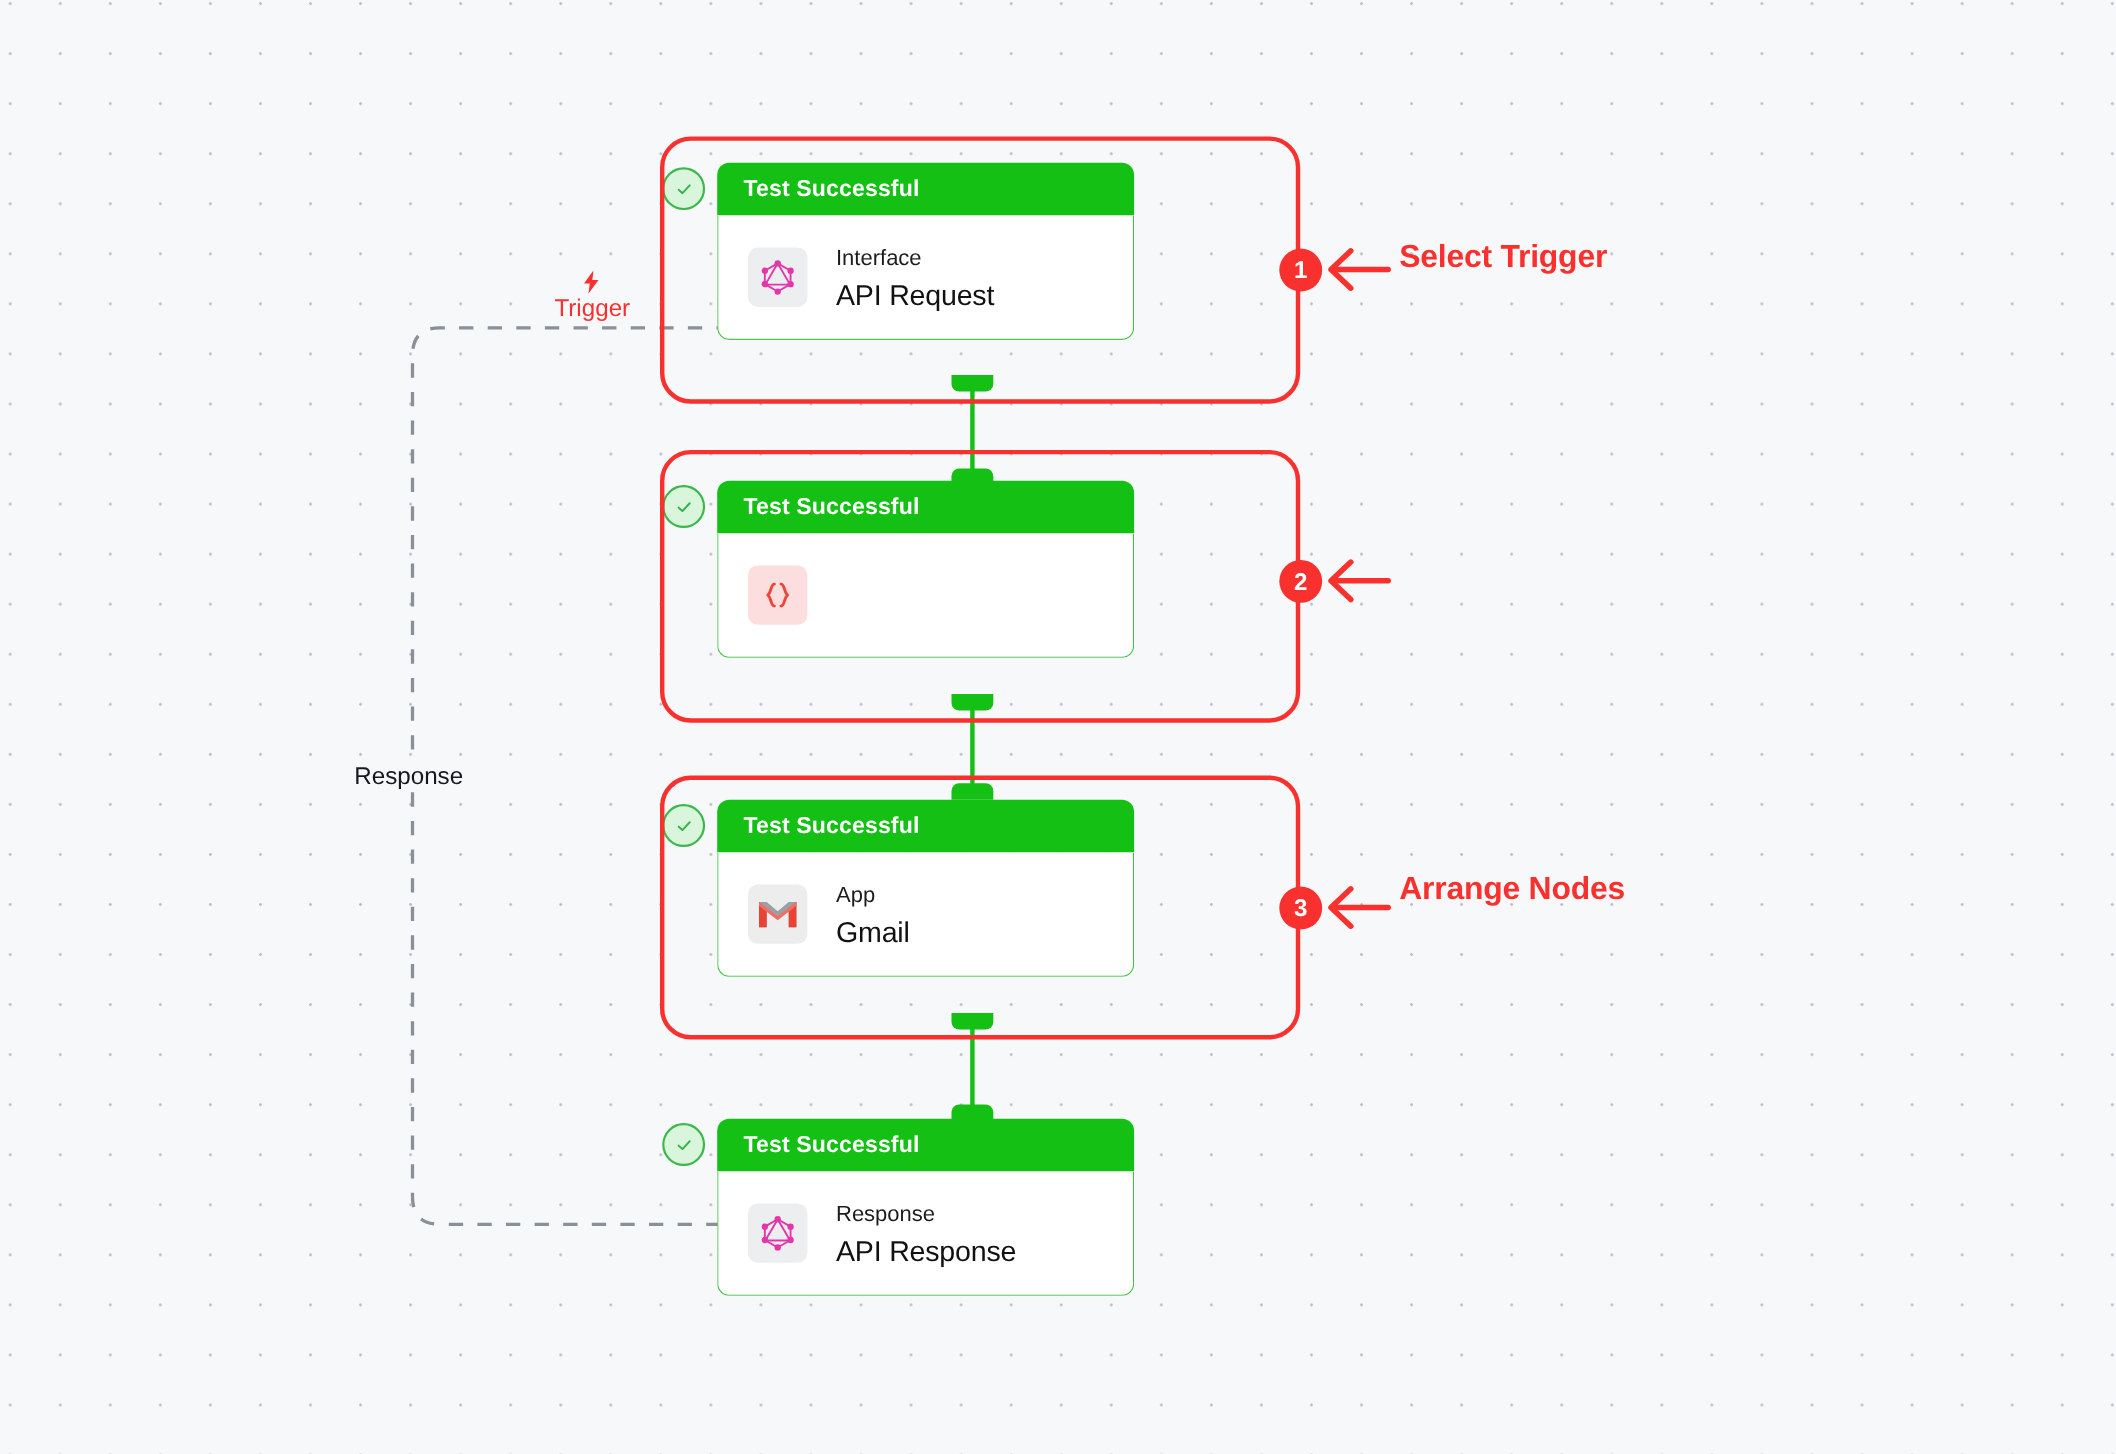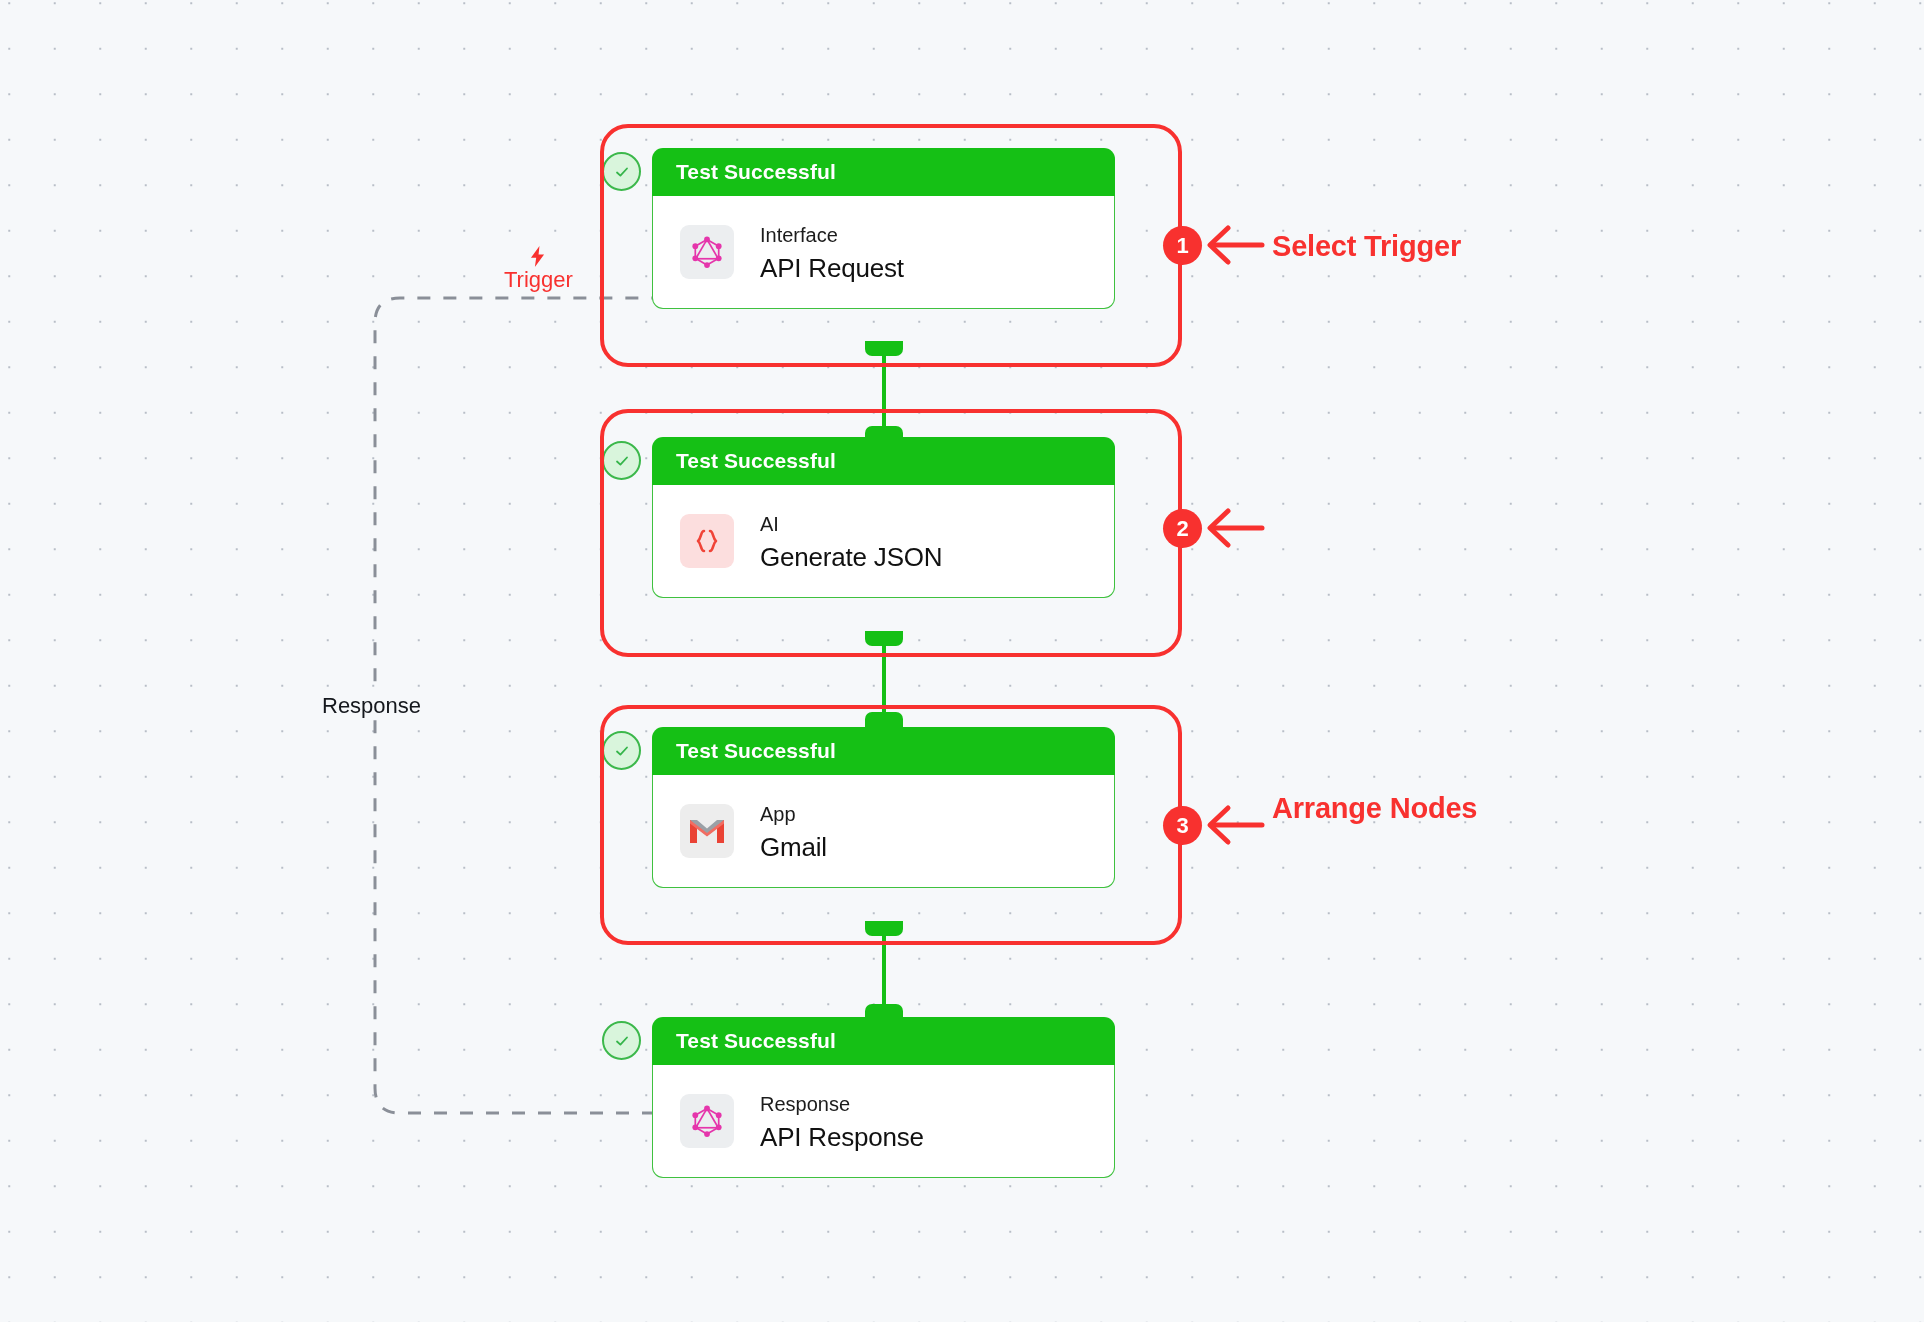--- a/index.html
+++ b/index.html
@@ -28,21 +28,21 @@
     width: 1924px;
     height: 1322px;
     overflow: visible;
   }
   #edge-layer { z-index: 1; }
   #anno-layer { z-index: 6; pointer-events: none; }
 
   
   .node {
     position: absolute;
-    width: 463px;
+    width: 379px;
     z-index: 3;
   }
 
   .node-header {
     height: 48px;
     background: #15c015;
     border-radius: 11px 11px 0 0;
     display: flex;
     align-items: center;
     padding-left: 24px;
@@ -240,24 +240,20 @@
     </div>
     <div class="node-body">
       <div class="node-icon icon-ai">
         <svg width="34" height="34" viewBox="0 0 34 34">
           <g stroke="#f04438" stroke-width="2.6" fill="none" stroke-linecap="round" stroke-linejoin="round">
             <path d="M14 7 C10.5 7 11.5 14.5 8 17 C11.5 19.5 10.5 27 14 27"></path>
             <path d="M20 7 C23.5 7 22.5 14.5 26 17 C22.5 19.5 23.5 27 20 27"></path>
           </g>
         </svg>
       </div>
-      <div class="node-text">
-        <span class="node-kind">AI</span>
-        <span class="node-title">Generate JSON</span>
-      </div>
     </div>
   </div>
 
   <div class="status-badge" style="left:602px; top:731px;">
     <svg width="20" height="20" viewBox="0 0 20 20">
       <path d="M5 10.5 L8.4 13.6 L15 6.5" fill="none" stroke="#35b54a" stroke-width="1.8" stroke-linecap="round" stroke-linejoin="round"></path>
     </svg>
   </div>
   <div class="node" style="left:652px; top:727px;">
     <div class="node-header">
@@ -346,21 +342,21 @@
       <polyline points="1228,511 1210,528 1228,545"></polyline>
 
       <line x1="1212" y1="825" x2="1262" y2="825"></line>
       <polyline points="1228,808 1210,825 1228,842"></polyline>
     </g>
   </svg>
 
   <div class="marker" style="left:1163px; top:226px;">
     <span>1</span>
   </div>
-  <div class="anno-label" style="left:1272px; top:230px;">Select Trigger</div>
+  <div class="anno-label" style="left:1272px; top:218px;">Select Trigger</div>
 
   <div class="marker" style="left:1163px; top:509px;">
     <span>2</span>
   </div>
 
   <div class="marker" style="left:1163px; top:806px;">
     <span>3</span>
   </div>
   <div class="anno-label" style="left:1272px; top:792px;">Arrange Nodes</div>
 

